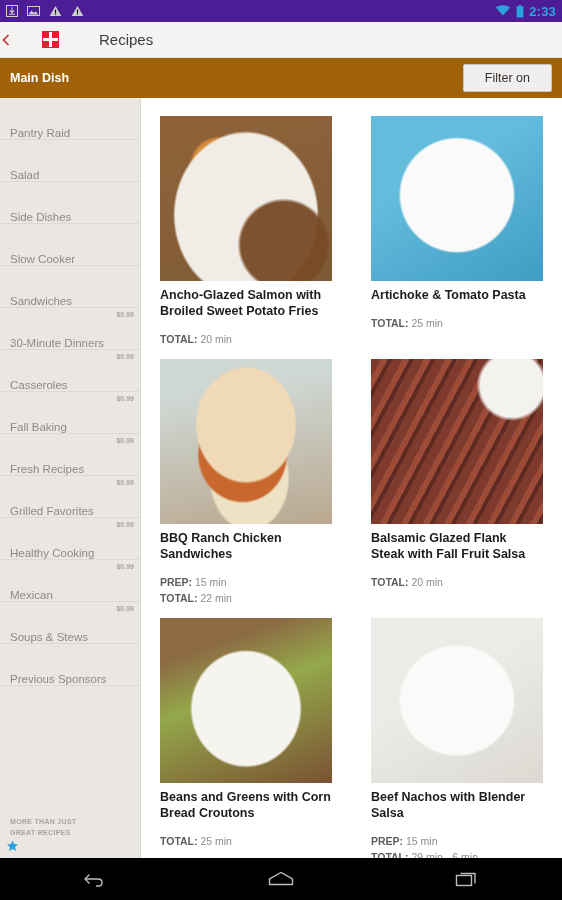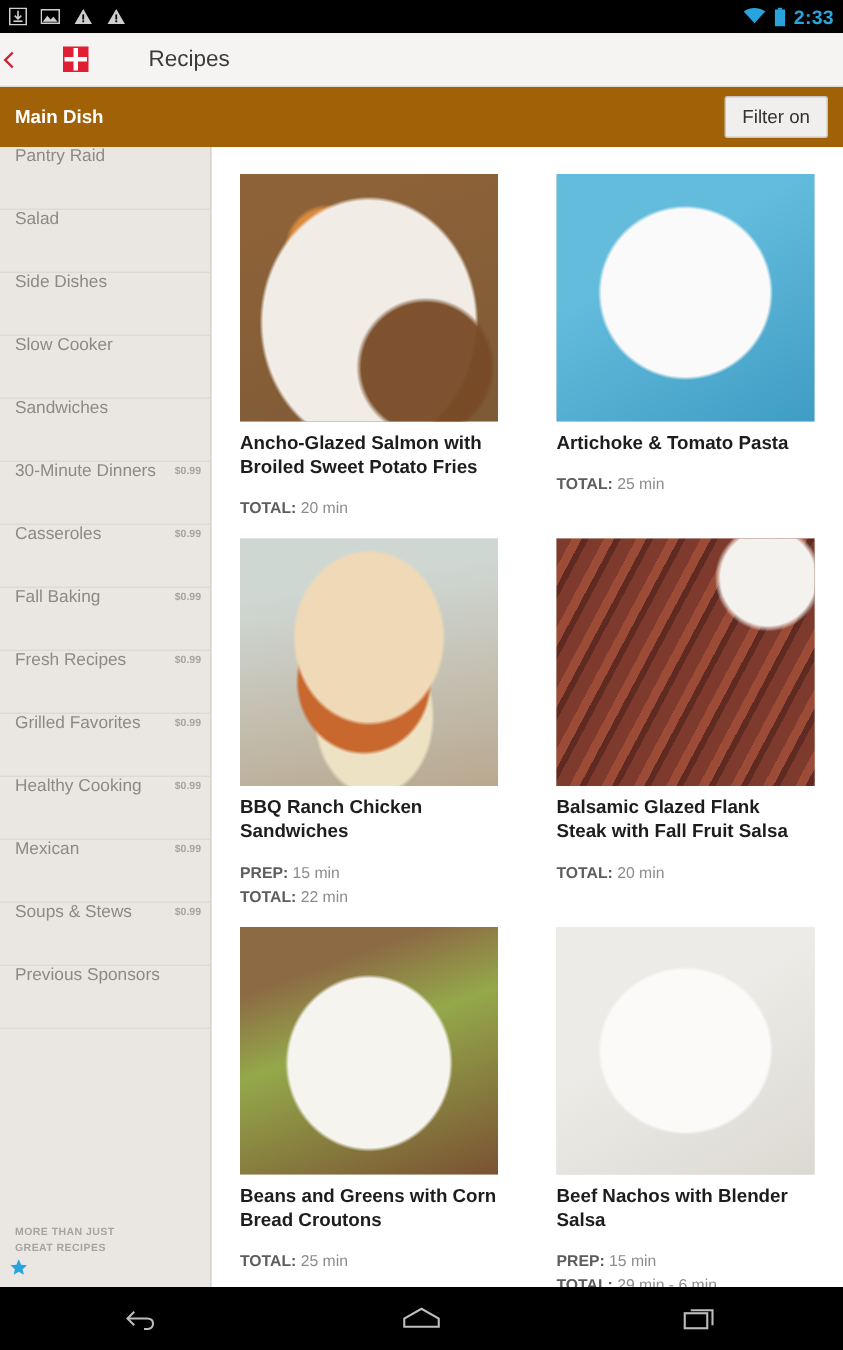--- a/index.html
+++ b/index.html
@@ -7,21 +7,21 @@
   body {
     font-family:"Liberation Sans", sans-serif;
     background:#ffffff;
     overflow:hidden;
   }
   #app { position:relative; width:562px; height:900px; background:#fff; }
 
   
   .statusbar {
     position:absolute; top:0; left:0; width:562px; height:22px;
-    background:#000000; display:flex; align-items:center; padding:0 6px;
+    background:#4c1d95; display:flex; align-items:center; padding:0 6px;
   }
   .sb-left { display:flex; align-items:center; gap:9px; }
   .sb-right { margin-left:auto; display:flex; align-items:center; gap:5px; }
   .sb-time { color:#2aa5dd; font-size:13px; font-weight:bold; letter-spacing:.2px; }
   .sb-ico { display:block; }
 
   
   .appbar {
     position:absolute; top:22px; left:0; width:562px; height:36px;
     background:#f6f4f3; display:flex; align-items:center;
@@ -41,33 +41,33 @@
   .appbar-title { margin-left:12px; font-size:15px; color:#3b3b3b; }
 
   
   .subbar {
     position:absolute; top:58px; left:0; width:562px; height:40px;
     background:#a16207; display:flex; align-items:center; padding:0 10px;
   }
   .subbar-title { color:#fff; font-size:12.5px; font-weight:bold; }
   .filter-btn {
     margin-left:auto; background:#f1efee; color:#35312f; font-size:12.5px;
-    border:1px solid #c9c5c2; border-radius:2px; padding:6px 11px; cursor:pointer;
+    border:1px solid #c9c5c2; border-radius:2px; padding:6px 21px; cursor:pointer;
     font-family:"Liberation Sans", sans-serif;
   }
 
   
   .content { position:absolute; top:98px; left:0; width:562px; height:760px; display:flex; }
   .sidebar {
     width:141px; height:760px; background:#eae7e3;
     border-right:1px solid #d6d2cd; position:relative; overflow:hidden;
   }
   .side-item {
     height:42px; border-bottom:1px solid #ddd9d4; position:relative;
-    display:flex; align-items:flex-start; padding:0 10px; cursor:pointer;
+    display:flex; align-items:flex-end; padding:0 10px; cursor:pointer;
   }
   .side-label { font-size:11.5px; color:#8d8a86; }
   .side-price {
     position:absolute; right:6px; top:3px; font-size:7px; color:#a7a4a0;
     font-weight:bold;
   }
   .side-footer {
     position:absolute; left:10px; bottom:20px; font-size:7px; color:#a7a4a0;
     font-weight:bold; line-height:1.5; letter-spacing:.3px;
   }

